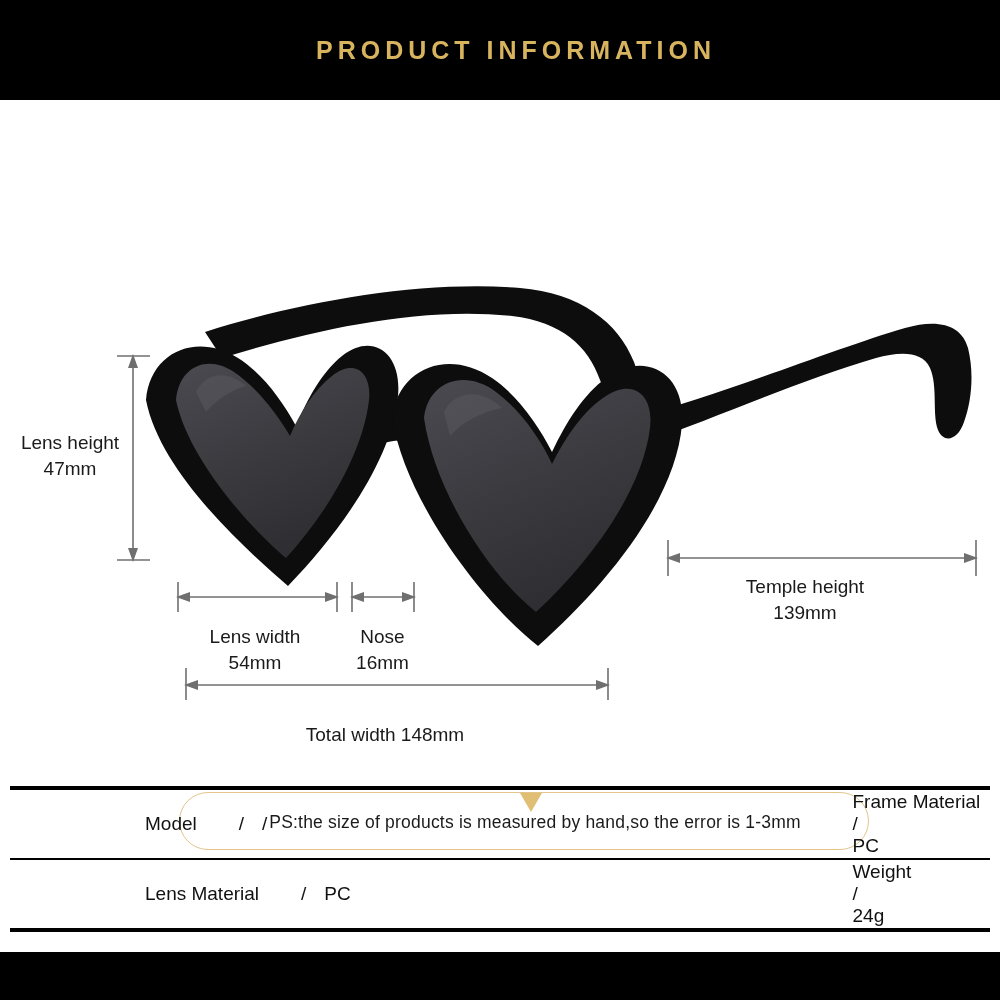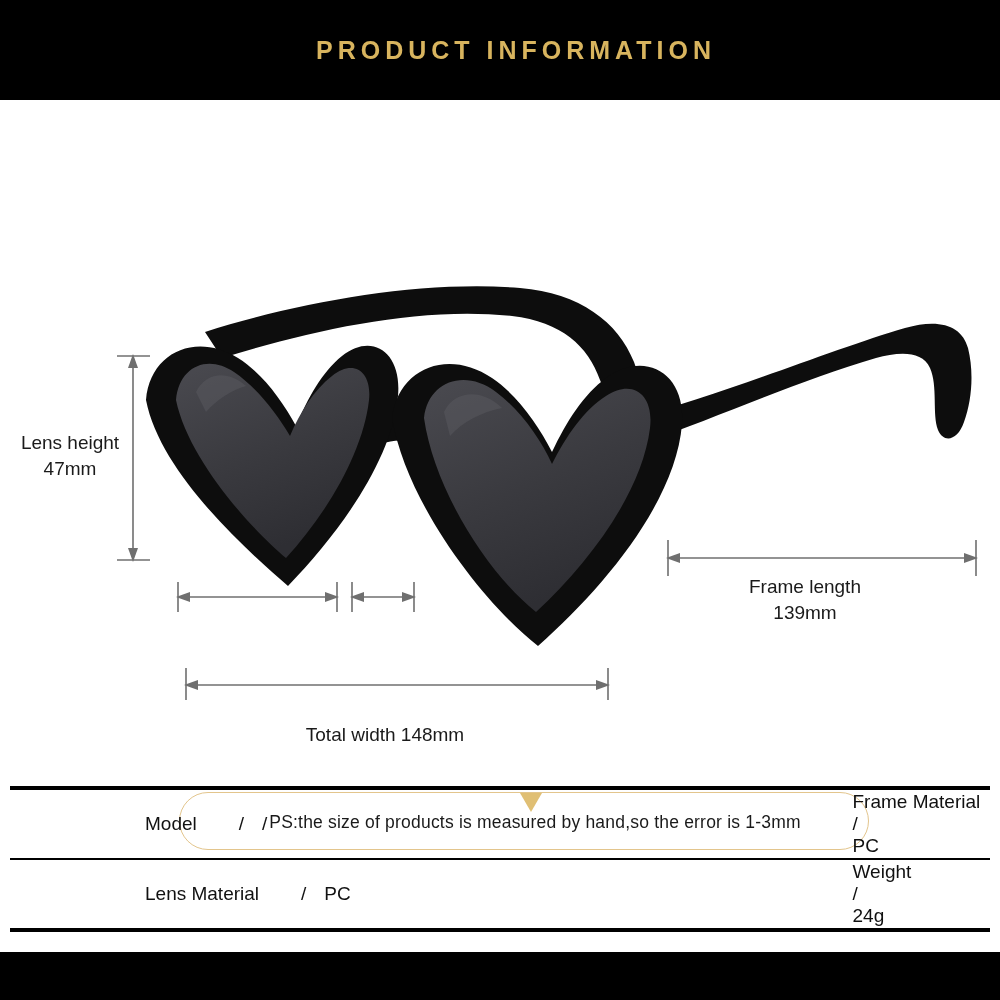--- a/index.html
+++ b/index.html
@@ -222,24 +222,32 @@
       <polygon points="666,458 680,453 680,463" fill="#6f6f6f" stroke="none"></polygon>
       <polygon points="978,458 964,453 964,463" fill="#6f6f6f" stroke="none"></polygon>
     </g>
   </svg>
 
   <div class="dimlabel" id="label-lens-height">
     <span class="v">Lens height</span>
     <span class="v">47mm</span>
   </div>
 
-
+  <div class="dimlabel" id="label-lens-width">
+    <span class="v">Lens width</span>
+    <span class="v">54mm</span>
+  </div>
+
+  <div class="dimlabel" id="label-nose">
+    <span class="v">Nose</span>
+    <span class="v">16mm</span>
+  </div>
 
   <div class="dimlabel" id="label-temple">
-    <span class="v">Frame length</span>
+    <span class="v">Temple height</span>
     <span class="v">139mm</span>
   </div>
 
   <div class="dimlabel" id="label-total">
     <span class="v">Total width 148mm</span>
   </div>
 
   <div class="ps-note">
     <div class="ps-warn-icon"></div>
     <div class="ps-text">PS:the size of products is measured  by hand,so the error is 1-3mm</div>

